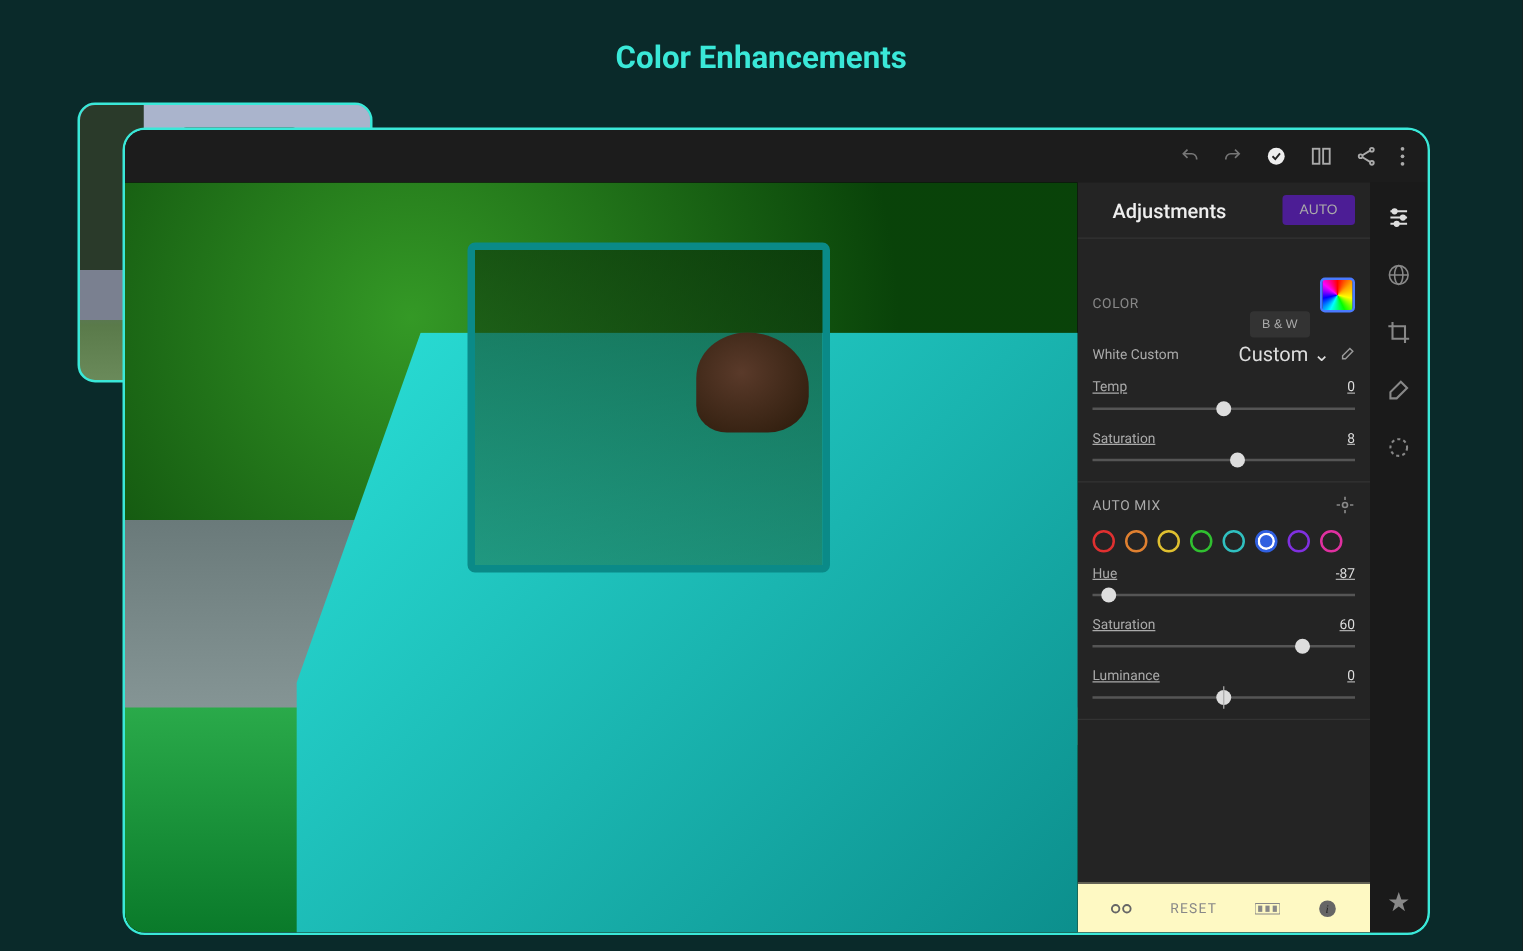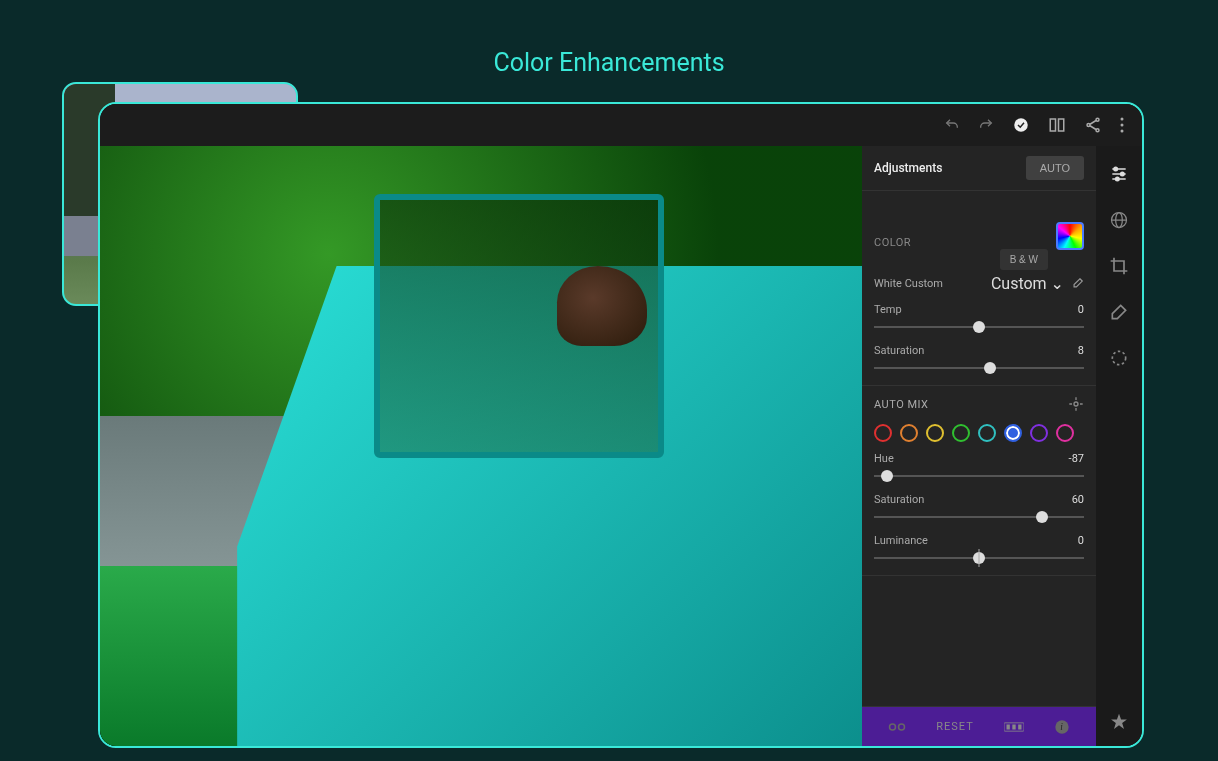--- a/index.html
+++ b/index.html
@@ -9,23 +9,22 @@
     background: #0a2a2a;
     font-family: -apple-system, BlinkMacSystemFont, "Segoe UI", Roboto, sans-serif;
     color: #ccc;
     position: relative;
     overflow: hidden;
   }
   .page-title {
     text-align: center;
     color: #3ae8d8;
     font-size: 25px;
-    font-weight: 400;
+    font-weight: 700;
     padding-top: 32px;
-    margin-top: 16px;
   }
   .thumbnail {
     position: absolute;
     top: 82px;
     left: 62px;
     width: 236px;
     height: 224px;
     border-radius: 14px;
     border: 2px solid #3ae8d8;
     overflow: hidden;
@@ -117,43 +116,43 @@
     display: flex;
     flex-direction: column;
     overflow-y: auto;
     font-size: 12px;
   }
   .panel-header {
     display:flex; align-items:center; justify-content:space-between;
     padding: 10px 12px;
     border-bottom: 1px solid #333;
   }
-  .panel-header h2 { font-size:12px; font-weight:500; color:#eee; }
+  .panel-header h2 { font-size:16px; font-weight:500; color:#eee;margin-left:16px; }
   .auto-btn {
-    background:#404040; color:#aaa; border:none; padding:6px 14px;
+    background:#4c1d95; color:#aaa; border:none; padding:6px 14px;
     font-size:11px; border-radius:3px; cursor:pointer;
   }
   .section {
     padding: 10px 12px;
     border-bottom: 1px solid #333;
   }
   .tab-row { display:flex; align-items:center; gap:8px; }
   .tab-row .lbl { flex:1; color:#888; font-size:11px; letter-spacing:0.5px;margin-top:14px;}
   .tab-btn {
     background:#333; color:#aaa; border:none; padding:5px 10px;
     font-size:10px; border-radius:3px; cursor:pointer;margin-top:48px;
   }
   .color-wheel-btn {
     width:28px; height:28px; border:2px solid #4a7aff; border-radius:4px;
     background: conic-gradient(red,orange,yellow,lime,cyan,blue,magenta,red);
     cursor:pointer;
   }
   .row {
     display:flex; justify-content:space-between; align-items:center;
-    margin-top:10px; font-size:11px; color:#aaa;
+    margin-top:10px; font-size:11px; color:#aaa;text-decoration:underline;
   }
   .row .val { color:#ddd; }
   .wb-row { display:flex; align-items:center; gap:6px; margin-top:4px;}
   .wb-row .lbl { flex:1; color:#aaa; font-size:11px;}
   .wb-select { color:#ddd; font-size:16px; cursor:pointer;}
   .eyedrop { color:#888; font-size:13px; cursor:pointer;}
 
   .slider {
     position:relative; height:14px; margin-top:4px;
   }
@@ -181,21 +180,21 @@
   }
   .swatch {
     width:18px; height:18px; border-radius:50%;
     border:2px solid currentColor; background:transparent;
     cursor:pointer;
   }
   .swatch.filled { background: currentColor; }
   .swatch.selected { box-shadow:0 0 0 2px #fff inset; background:currentColor;}
 
   .footer {
-    height:40px; background:#4c1d95; border-top:1px solid #333;
+    height:40px; background:#fef9c3; border-top:1px solid #333;
     display:flex; align-items:center; justify-content:center; gap:30px;
     color:#888; font-size:11px; letter-spacing:1px;
   }
   .footer .icobtn { cursor:pointer; font-size:15px;}
   .footer .reset { cursor:pointer; }
 
   .ico { display:inline-flex; align-items:center; justify-content:center; }
   svg { display:block; }
 </style>
 </head>

